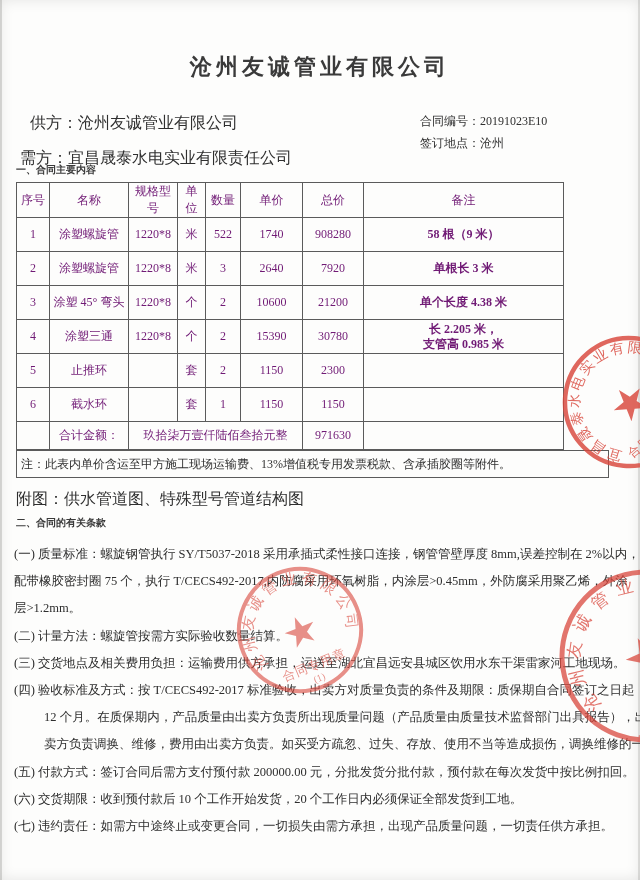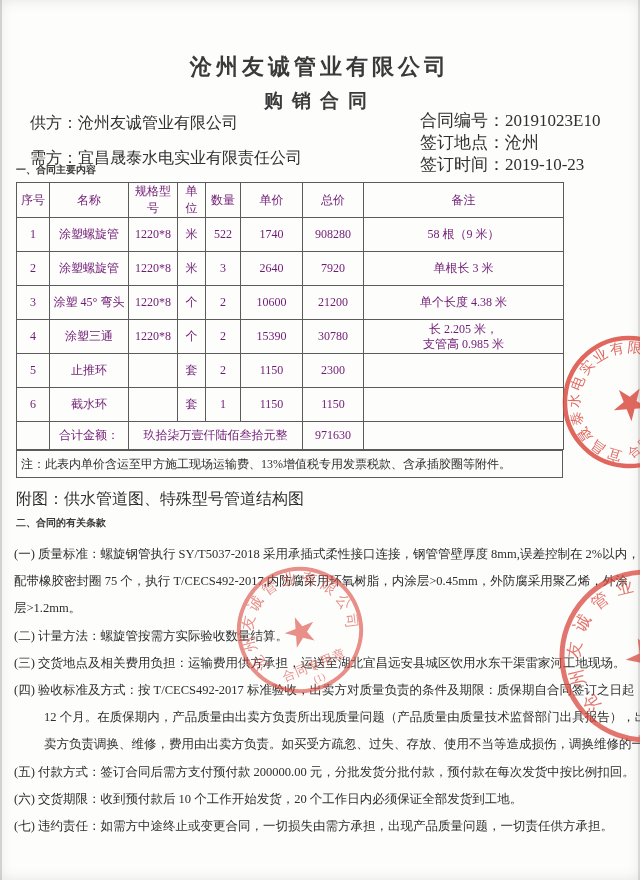--- a/index.html
+++ b/index.html
@@ -17,70 +17,68 @@
   .company-title{
     position:absolute;top:52px;left:0;width:100%;
     text-align:center;font-size:22px;font-weight:bold;letter-spacing:4px;color:#3a3a3a;
   }
   .doc-title{
     position:absolute;top:88px;left:0;width:100%;
     text-align:center;font-size:19px;font-weight:bold;letter-spacing:9px;color:#3a3a3a;
   }
   .line{position:absolute;font-size:16px;white-space:nowrap;}
   .supplier-line{top:113px;left:30px;}
-  .buyer-line{top:148px;left:30px;text-align:right;}
-  .meta-block{position:absolute;top:110px;left:420px;font-size:17px;line-height:22px;}
+  .buyer-line{top:148px;left:20px;text-align:right;}
+  .meta-block{position:absolute;top:110px;left:420px;font-size:12px;line-height:22px;}
   .meta-row{white-space:nowrap;}
   .section-heading{position:absolute;left:16px;font-size:10px;font-weight:bold;color:#3a3a3a;}
   .sec1{top:163px;}
   .sec2{top:516px;font-weight:bold;}
   table.items{
     position:absolute;top:182px;left:16px;width:547px;
     border-collapse:collapse;table-layout:fixed;
     font-size:12px;color:#701a75;
   }
   table.items th,table.items td{
     border:1px solid #5b5b5b;text-align:center;vertical-align:middle;
     padding:0 2px;font-weight:normal;overflow:hidden;
   }
   table.items thead tr{height:30px;}
   table.items tbody tr{height:34px;}
   table.items tr.total-row{height:28px;}
-  table.items td.remark{white-space:pre-line;line-height:15px;}
+  table.items td.remark{white-space:pre-line;line-height:15px;font-weight:bold;}
   .note-box{
-    position:absolute;top:450px;left:16px;width:547px;height:28px;
+    position:absolute;top:450px;left:16px;width:593px;height:28px;
     border:1px solid #5b5b5b;display:flex;align-items:center;
     font-size:12px;padding:0 4px;box-sizing:border-box;white-space:nowrap;
   }
   .attach-line{top:489px;left:16px;}
   .clauses{position:absolute;top:541px;left:14px;width:616px;font-size:12.5px;line-height:27.2px;color:#2e2e2e;}
   .clause-line{white-space:nowrap;}
   .clause-line.indent{padding-left:30px;}
   .stamp{position:absolute;pointer-events:none;}
   .stamp text{font-family:"Liberation Serif","DejaVu Serif",serif;}
   .stamp-buyer{left:544px;top:317px;width:170px;height:170px;transform:rotate(-40deg);opacity:.82;}
   .stamp-center{left:225px;top:555px;width:150px;height:150px;transform:rotate(-22deg);opacity:.60;}
   .stamp-right{left:541px;top:551px;width:210px;height:210px;transform:rotate(-25deg);opacity:.74;}
 </style>
 </head>
 <body>
 
 <div class="page">
 
   <div class="company-title">沧州友诚管业有限公司</div>
-  <div class="doc-title">购销合同</div>
 
   <div class="line supplier-line"><span>供方：</span><span>沧州友诚管业有限公司</span></div>
 
   <div class="line buyer-line"><span>需方：</span><span>宜昌晟泰水电实业有限责任公司</span></div>
 
   <div class="meta-block">
     <div class="meta-row"><span>合同编号：</span><span>20191023E10</span></div>
     <div class="meta-row"><span>签订地点：</span><span>沧州</span></div>
-    <div class="meta-row"><span>签订时间：</span><span>2019-10-23</span></div>
   </div>
 
   <div class="section-heading sec1">一、合同主要内容</div>
 
   <table class="items" id="items-table">
     <colgroup>
       <col style="width:33px">
         <col style="width:79px">
         <col style="width:49px">
         <col style="width:28px">

